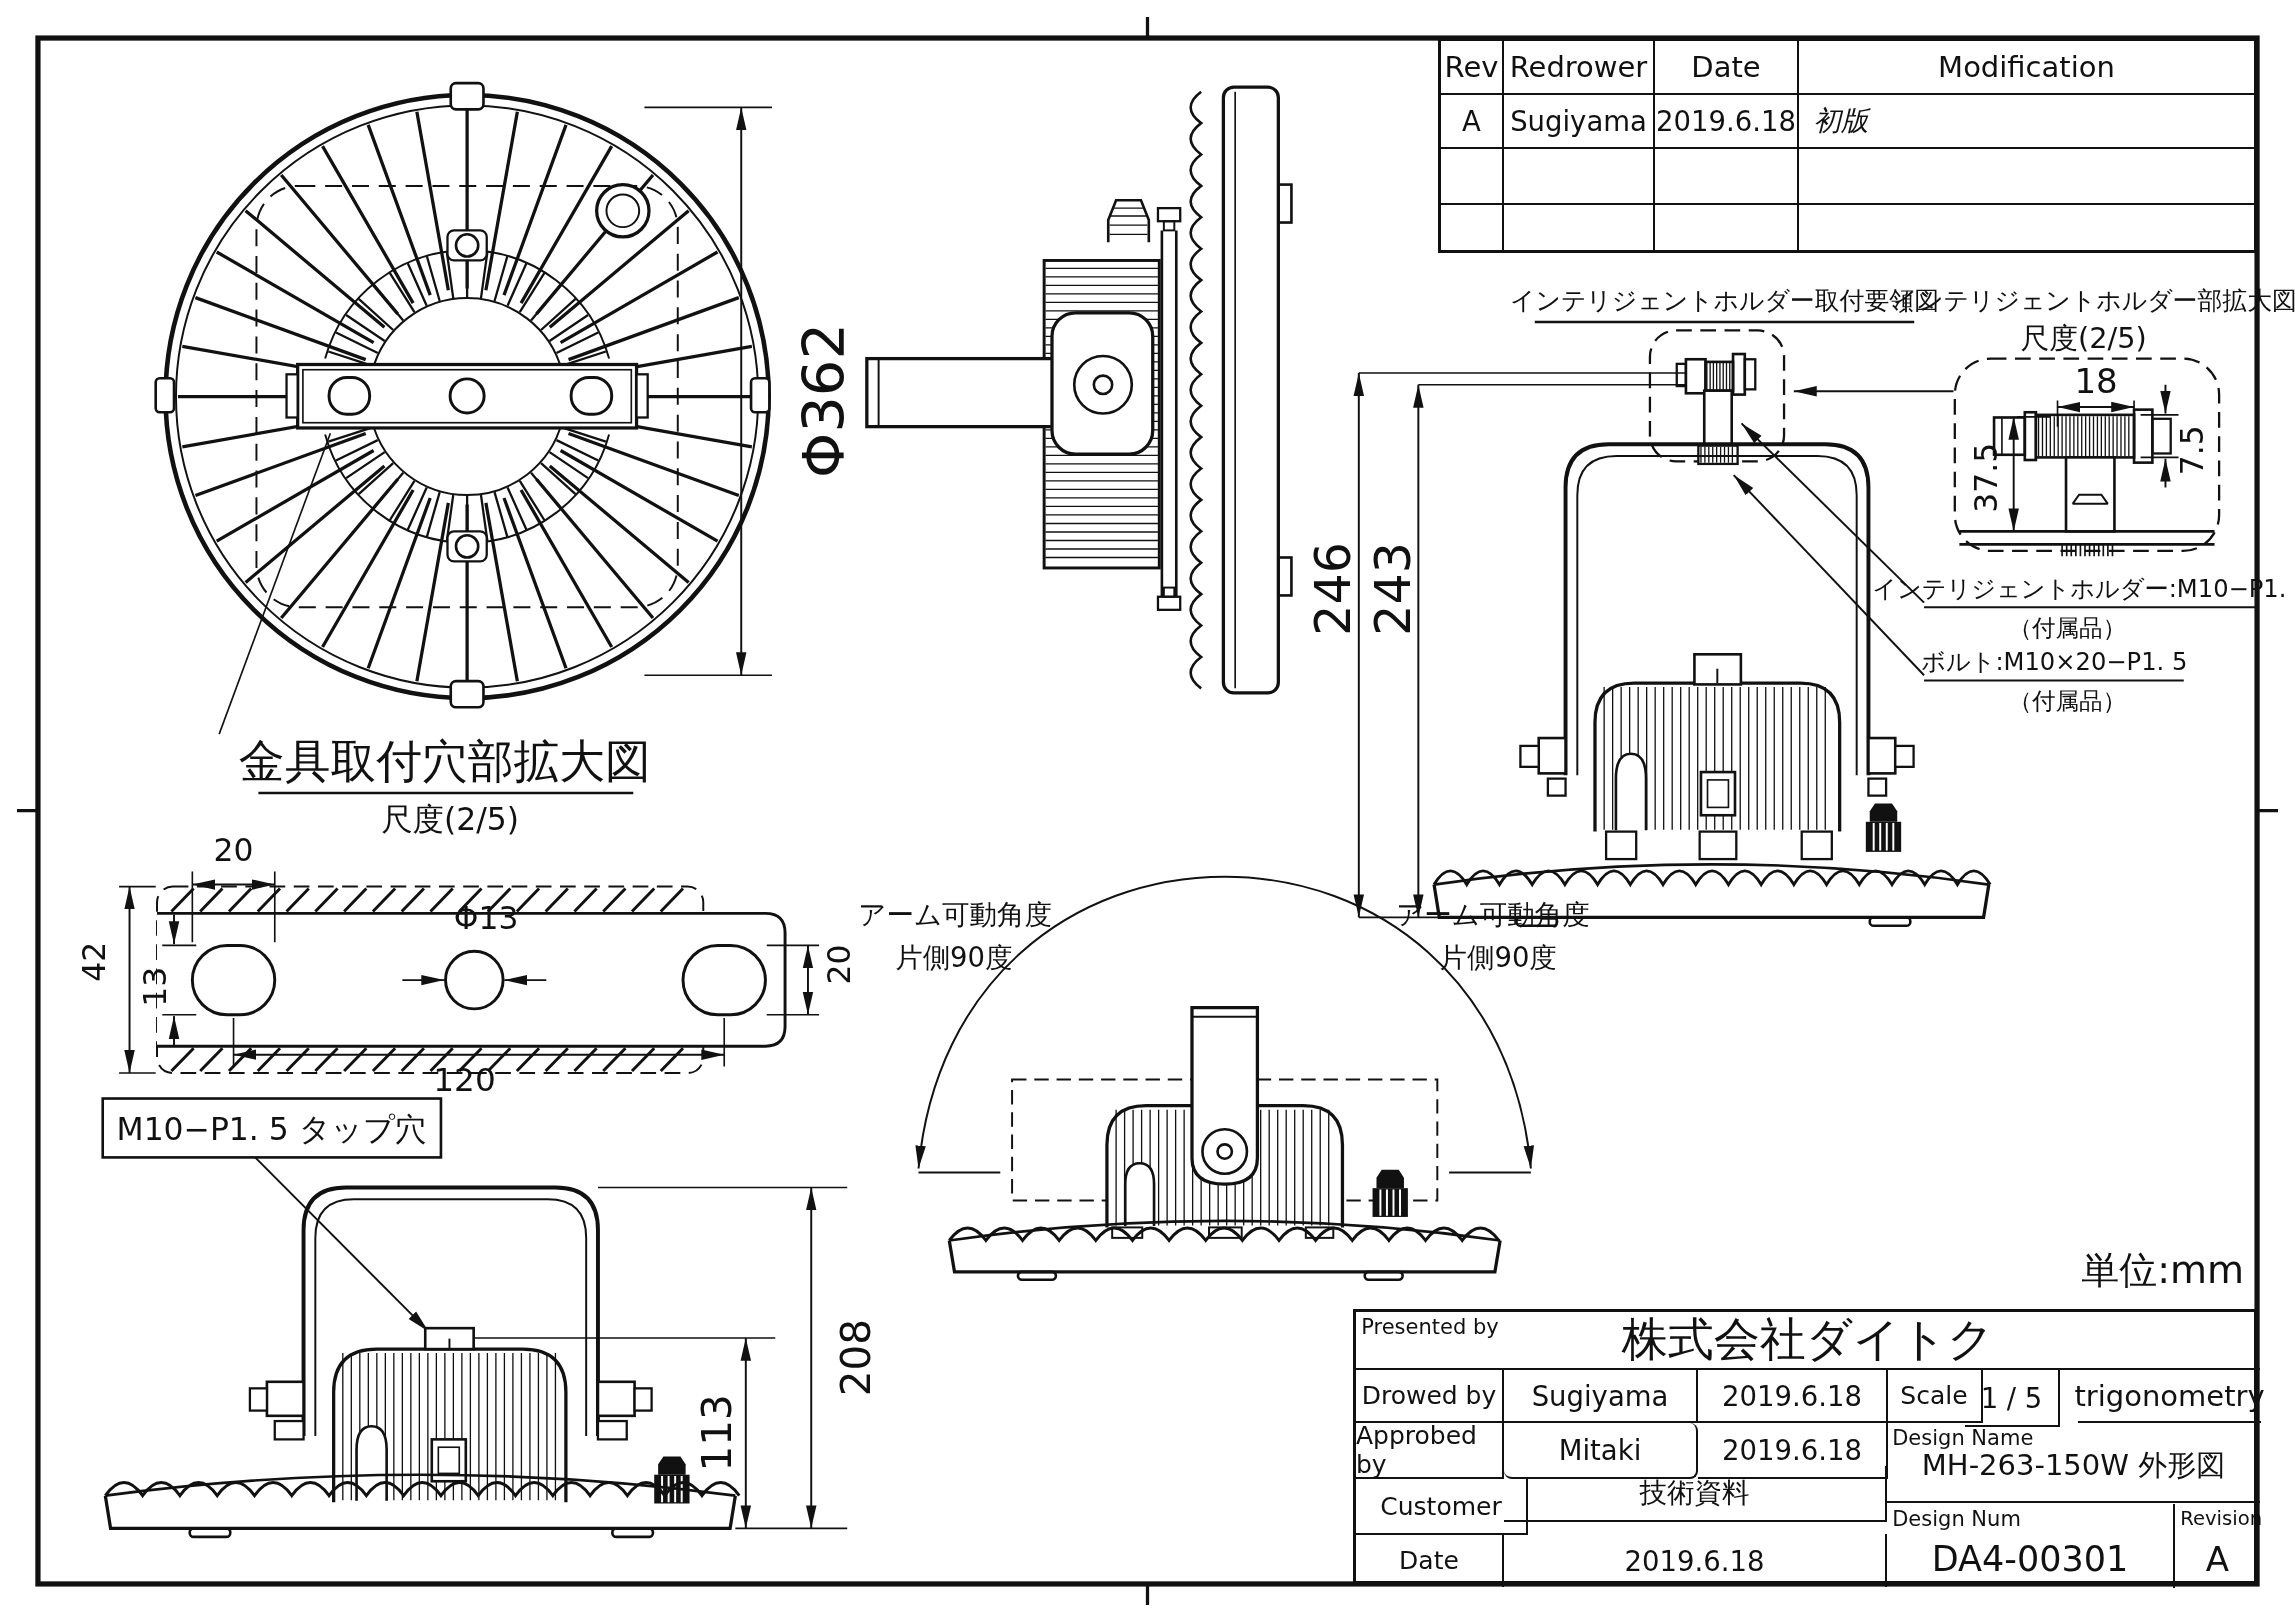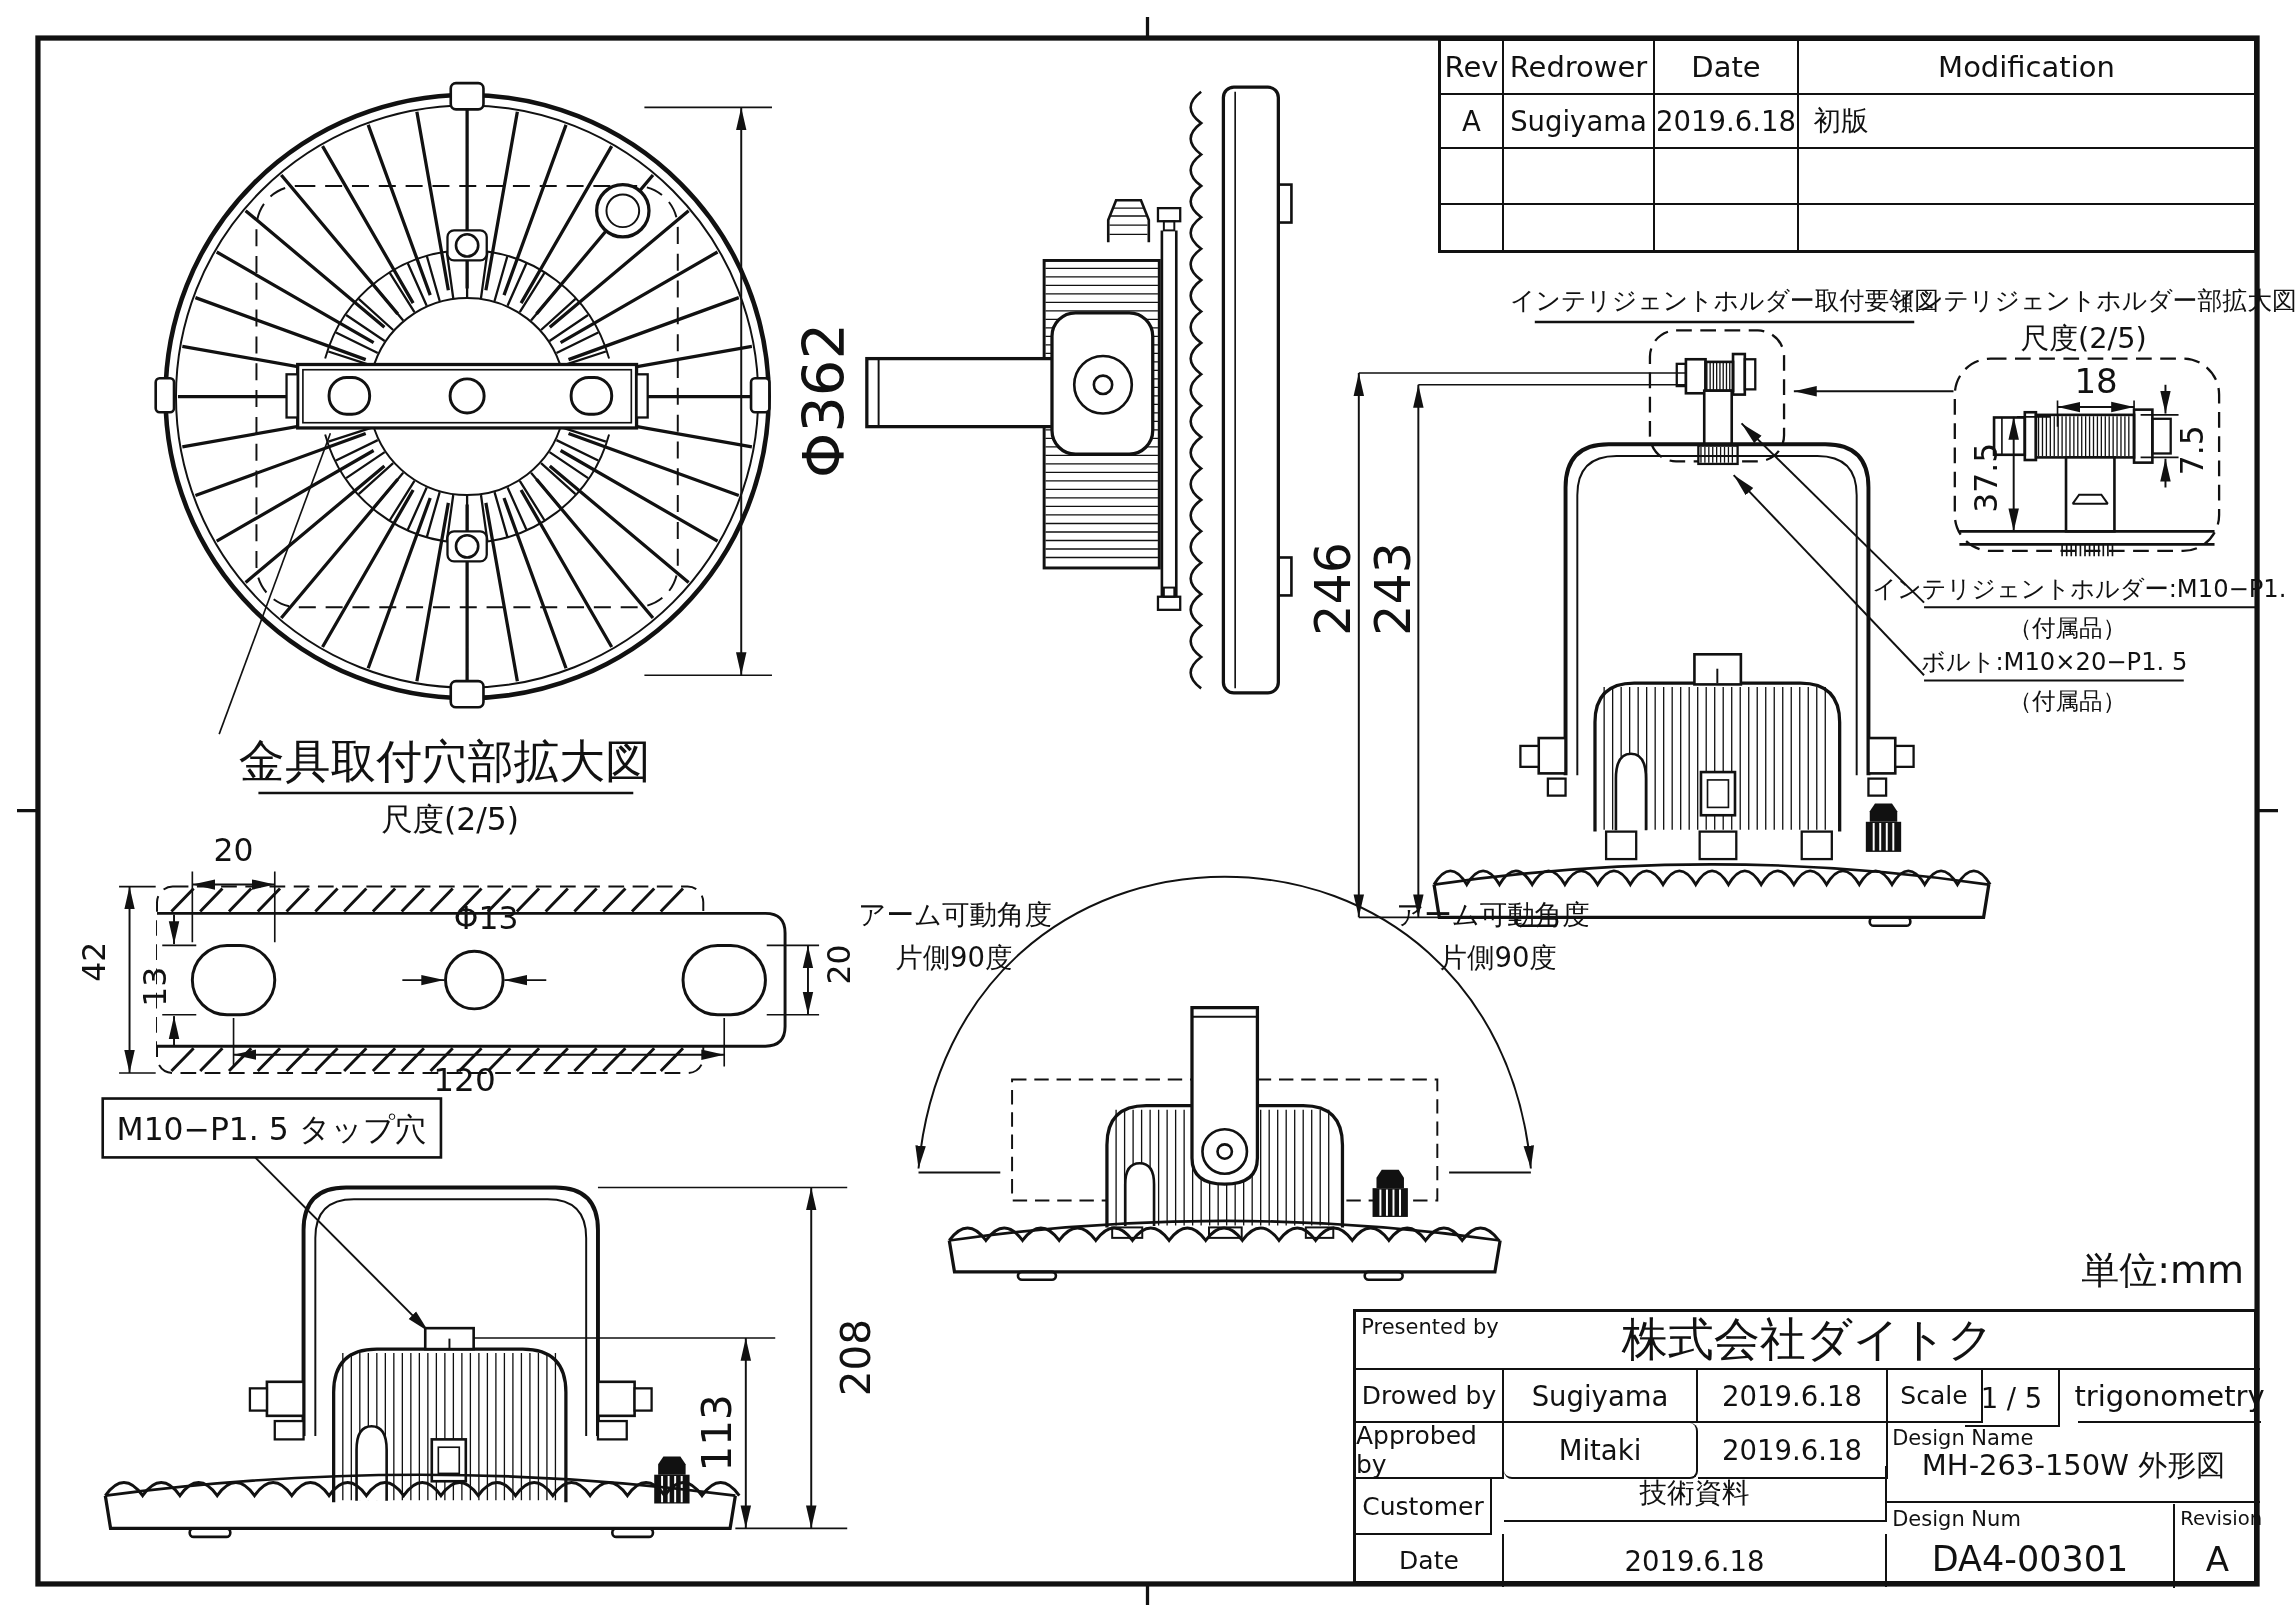--- a/index.html
+++ b/index.html
@@ -8,21 +8,21 @@
   svg text{fill:#111;stroke:none;}
   .ov{position:absolute;box-sizing:border-box;}
   
   #rev-table{left:1438px;top:38px;width:819px;height:215px;display:grid;
     grid-template-columns:63px 151px 144px 1fr;grid-template-rows:54px 54px 56px 1fr;
     border:3.9px solid #111;}
   #rev-table .c{border-right:2.6px solid #111;border-bottom:2.6px solid #111;display:flex;align-items:center;justify-content:center;font-size:27.5px;}
   #rev-table .c:nth-child(4n){border-right:none;}
   #rev-table .c.last{border-bottom:none;}
   #rev-table .hd{font-size:29px;}
-  #rev-table .mod{justify-content:flex-start;padding-left:14.4px;}
+  #rev-table .mod{justify-content:flex-start;padding-left:14.4px;font-style:italic;}
   
   #title-block{left:1353px;top:1309px;width:904px;height:275px;border:3.9px solid #111;}
   #title-block .cell{position:absolute;box-sizing:border-box;border-right:2.6px solid #111;border-bottom:2.6px solid #111;display:flex;align-items:center;justify-content:center;font-size:27.5px;}
   #title-block .lbl{font-size:25px;}
   #title-block .tag{position:absolute;left:5.2px;top:2.6px;font-size:21px;}
   #unit-note{left:2015px;top:1245px;width:229px;text-align:right;font-size:38px;}
 </style>
 </head>
 <body>
 
@@ -318,21 +318,21 @@
   <div class="cell lbl" style="left:531px;top:58px;width:96px;height:53px;">Scale</div>
   <div class="cell" style="left:609px;top:58px;width:95px;height:57px;">1 / 5</div>
   <div class="cell" style="left:722px;top:58px;width:183px;height:53px;border-right:none;font-size:29px;">trigonometry</div>
   <div class="cell lbl" style="left:0;top:111px;width:148px;height:56px;">Approbed by</div>
   <div class="cell" style="left:148px;top:111px;width:194px;height:56px;border-radius:8px;">Mitaki</div>
   <div class="cell" style="left:342px;top:111px;width:190px;height:56px;">2019.6.18</div>
   <div class="cell" style="left:531px;top:111px;width:373px;height:80px;border-right:none;align-items:flex-end;justify-content:center;padding-bottom:15px;">
     <span class="tag">Design Name</span>
     <span style="font-size:29px;">MH-263-150W  外形図</span>
   </div>
-  <div class="cell lbl" style="left:0;top:167px;width:136px;height:56px;">Customer</div>
+  <div class="cell lbl" style="left:0;top:167px;width:172px;height:56px;">Customer</div>
   <div class="cell" style="left:148px;top:154px;width:383px;height:56px;">技術資料</div>
   <div class="cell lbl" style="left:0;top:222px;width:148px;height:53px;border-bottom:none;">Date</div>
   <div class="cell" style="left:148px;top:222px;width:383px;height:53px;border-bottom:none;">2019.6.18</div>
   <div class="cell" style="left:531px;top:192px;width:288px;height:84px;border-bottom:none;align-items:flex-end;justify-content:center;padding-bottom:9.2px;">
     <span class="tag">Design Num</span>
     <span style="font-size:35px;">DA4-00301</span>
   </div>
   <div class="cell" style="left:819px;top:192px;width:85px;height:84px;border-right:none;border-bottom:none;align-items:flex-end;justify-content:center;padding-bottom:9.2px;">
     <span class="tag" style="font-size:19.6px;">Revision</span>
     <span style="font-size:34px;">A</span>

